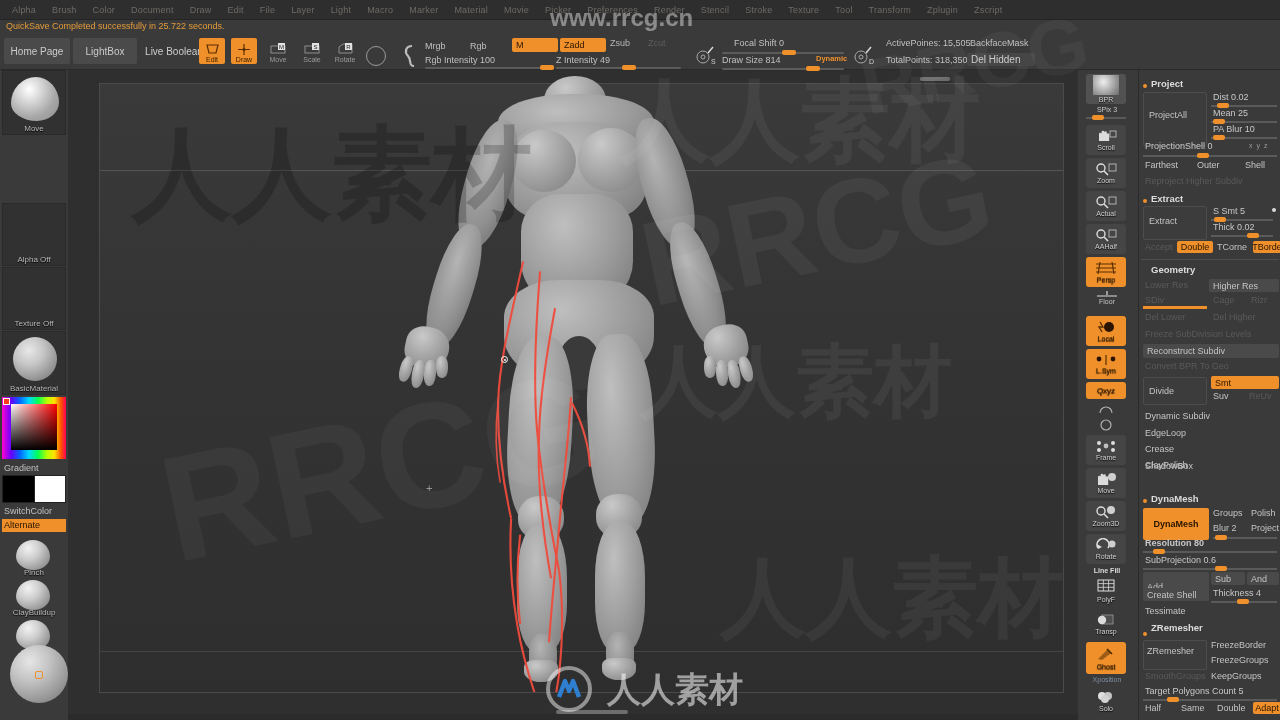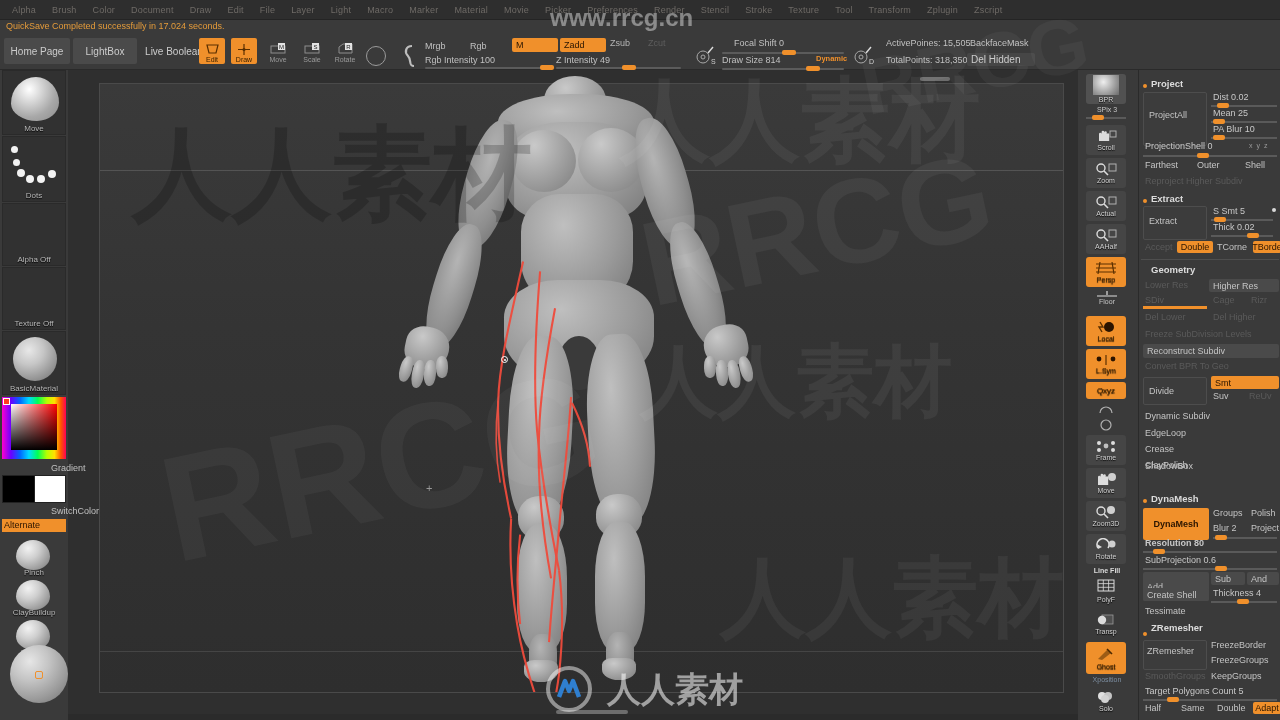--- a/index.html
+++ b/index.html
@@ -109,21 +109,21 @@
   }
   .cw-inner {
     position:absolute; left:9px; top:7px; width:46px; height:46px;
     background:linear-gradient(to right,#ffffff,#ff0000);
   }
   .cw-inner2 { position:absolute; inset:0; background:linear-gradient(to bottom,rgba(0,0,0,0),#000000); }
   .sw-black { position:absolute; left:2px; width:34px; height:28px; background:#000; border:1px solid #222; }
   .sw-white { position:absolute; left:34px; width:32px; height:28px; background:#fff; border:1px solid #222; }
   .lb-txtrow {
     position:absolute; left:2px; width:64px; height:13px; font-size:9px;
-    color:#c0c0c0; padding-left:2px; line-height:13px; cursor:pointer;margin-left:47px;
+    color:#c0c0c0; padding-left:2px; line-height:13px; cursor:pointer;
   }
   .lb-orange {
     position:absolute; left:2px; width:64px; height:13px; font-size:9px;
     background:#f0902b; color:#2a1500; padding-left:2px; line-height:13px; cursor:pointer;
   }
   .brushball {
     position:absolute; width:34px; height:30px; left:16px;
     background:radial-gradient(ellipse at 36% 28%, #f2f2f2 0%, #cfcfcf 35%, #9b9b9b 72%, #777 100%);
     border-radius:50% 50% 48% 52% / 55% 55% 45% 45%;
   }
@@ -252,21 +252,21 @@
       <div class="menuitem">Render</div>
       <div class="menuitem">Stencil</div>
       <div class="menuitem">Stroke</div>
       <div class="menuitem">Texture</div>
       <div class="menuitem">Tool</div>
       <div class="menuitem">Transform</div>
       <div class="menuitem">Zplugin</div>
       <div class="menuitem">Zscript</div>
     </div>
 
-  <div class="statusline">QuickSave Completed successfully in 17.024 seconds.</div>
+  <div class="statusline">QuickSave Completed successfully in 25.722 seconds.</div>
 
   <div class="toolbar">
     <div class="tb-btn" style="left:4px; top:5px; width:66px; height:26px;">Home Page</div>
     <div class="tb-btn" style="left:73px; top:5px; width:64px; height:26px;">LightBox</div>
     <div class="tb-btn" style="left:140px; top:5px; width:68px; height:26px; background:#3a3a3a;">Live Boolean</div>
 
     <div class="tb-sqr" style="left:199px; top:36px; width:26px; height:26px; margin-top:-31px;">
       <svg class="gl-ico" width="15" height="12" viewBox="0 0 15 12" style="margin-top:2px">
         <path d="M2 1 L13 1 L11 9 L4 9 Z" fill="none" stroke="#5a2f00" stroke-width="1.2"></path>
       </svg>
@@ -348,29 +348,20 @@
     <div class="tb-label" style="left:886px; top:22px;">TotalPoints: 318,350</div>
     <div class="tb-label" style="left:970px; top:5px;">BackfaceMask</div>
     <div class="tb-btn" style="left:967px; top:20px; width:68px; height:13px; justify-content:flex-start; padding-left:4px; background:#464646;">Del Hidden</div>
     <div class="scrollpill" style="left:920px; top:44px; width:30px; height:4px;"></div>
   </div>
 
   <div class="leftbar">
     <div class="lb-cell" style="top:0px; height:65px;">
       <div class="sphere-move"></div>
       <div class="lb-cap">Move</div>
-    </div>
-    <div class="lb-cell" style="top:66px; height:66px;">
-      <div class="dot" style="left:8px; top:9px; width:7px; height:7px;"></div>
-      <div class="dot" style="left:10px; top:22px; width:7px; height:7px;"></div>
-      <div class="dot" style="left:14px; top:32px; width:8px; height:8px;"></div>
-      <div class="dot" style="left:23px; top:38px; width:8px; height:8px;"></div>
-      <div class="dot" style="left:34px; top:38px; width:8px; height:8px;"></div>
-      <div class="dot" style="left:45px; top:33px; width:8px; height:8px;"></div>
-      <div class="lb-cap">Dots</div>
     </div>
     <div class="lb-cell" style="top:197px; height:63px;">
       <div class="lb-cap">Texture Off</div>
     </div>
     <div class="lb-cell" style="top:133px; height:63px;">
       <div class="lb-cap">Alpha Off</div>
     </div>
     <div class="lb-cell" style="top:261px; height:64px;">
       <div class="sphere-basic"></div>
       <div class="lb-cap">BasicMaterial</div>

